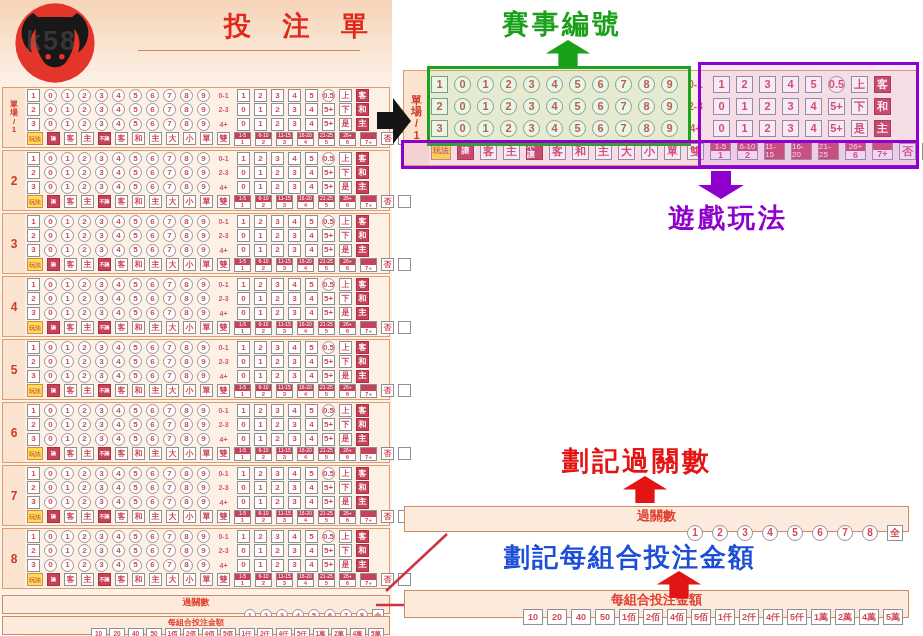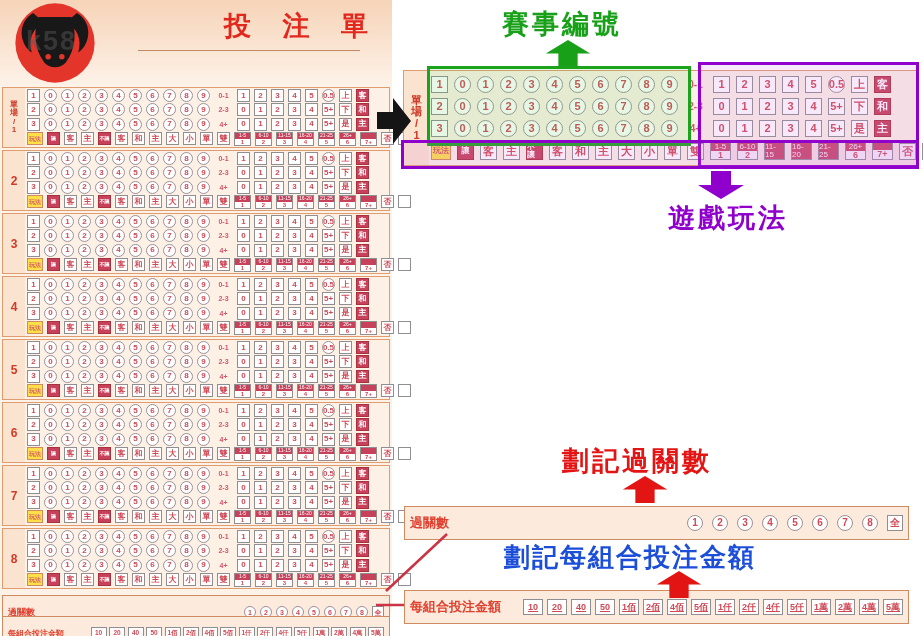--- a/index.html
+++ b/index.html
@@ -48,31 +48,31 @@
   .blabel{border-right:1px solid #ecb astri}
   .sm .blabel{width:22px;font-size:12px;}
   .bg .blabel{width:25px;font-size:14px;}
   .sm .blabel.stacked{font-size:8px;}
   .bg .blabel.stacked{font-size:11px;}
   .blabel span{display:block;line-height:1.05;}
   .rows{flex:1;display:flex;flex-direction:column;justify-content:space-evenly;padding:0 2px;}
 
   
   .hrow{position:absolute;box-sizing:border-box;display:flex;align-items:center;
-        background:#fcebdd;border:1.5px solid #d08a5f;padding:16px 5px;}
+        background:#fcebdd;border:1.5px solid #d08a5f;padding:0 5px;flex-direction:column;}
   .rowlabel{font-weight:bold;color:#e0402f;white-space:nowrap;}
   .opts{margin-left:auto;display:flex;align-items:center;gap:var(--g);}
   #parlay-left{left:2px;top:595px;width:388px;height:19px;--c:12px;--f:7px;--g:4px;}
   #amount-left{left:2px;top:616px;width:388px;height:19px;--c:12px;--f:6.5px;--g:2.5px;}
   #parlay-left .rowlabel{font-size:9px;}
   #amount-left .rowlabel{font-size:8px;}
   #parlay-right{left:404px;top:506px;width:505px;height:26px;--c:16px;--f:10px;--g:9px;}
   #amount-right{left:404px;top:590px;width:505px;height:28px;--c:16px;--f:9px;--g:4px;}
   #parlay-right .rowlabel,#amount-right .rowlabel{font-size:13px;}
-  .amt{width:calc(var(--c) + 4px);text-decoration:underline;}
+  .amt{width:calc(var(--c) + 4px);}
 
   
   .hl{position:absolute;box-sizing:border-box;pointer-events:none;z-index:4;}
   #hl-green{left:427px;top:66px;width:264px;height:80px;border:3px solid #1ca31c;background:rgba(90,200,90,0.15);}
   #hl-purple-a{left:698px;top:62px;width:221px;height:106px;border:3px solid #9000cc;background:rgba(205,120,225,0.16);}
   #hl-purple-b{left:401px;top:140px;width:518px;height:29px;border:3px solid #9000cc;background:rgba(205,120,225,0.16);}
 
   .ann{position:absolute;font-weight:bold;white-space:nowrap;z-index:6;}
   #ann-event{left:502px;top:6px;font-size:27px;color:#18a018;letter-spacing:3px;}
   #ann-play{left:668px;top:200px;font-size:27px;color:#9000cc;letter-spacing:3px;}

